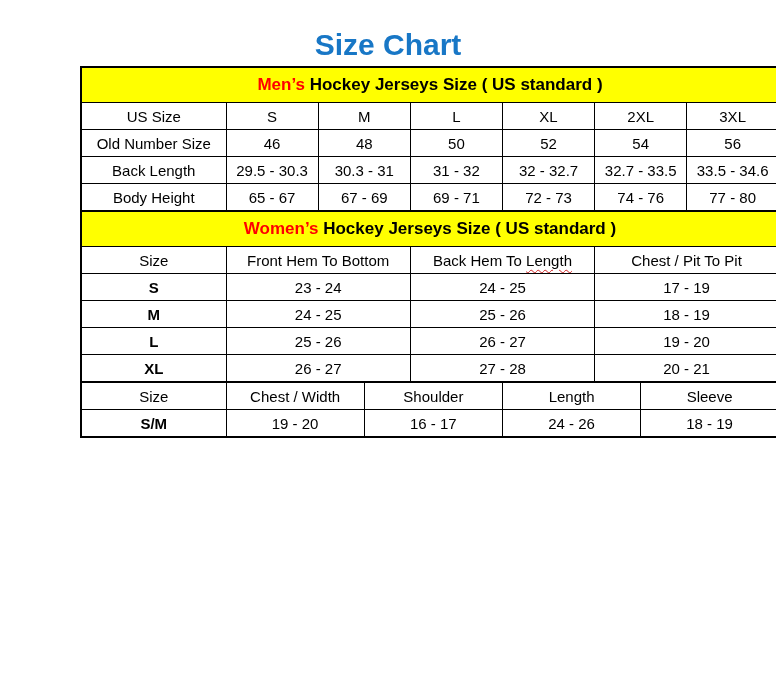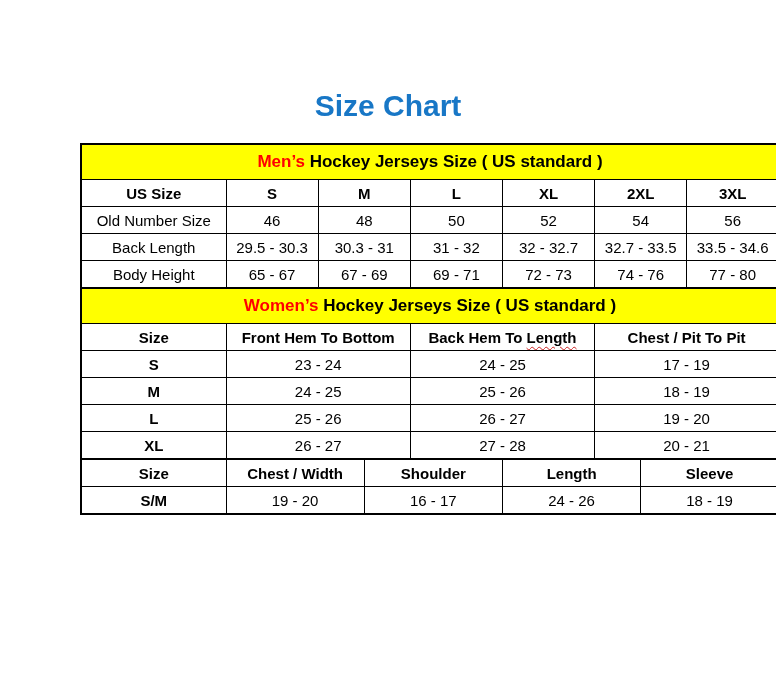--- a/index.html
+++ b/index.html
@@ -8,30 +8,30 @@
     background: #ffffff;
   }
   body {
     width: 776px;
     height: 692px;
     overflow: hidden;
     font-family: "Liberation Sans", "DejaVu Sans", sans-serif;
     color: #000000;
   }
   .title {
-    margin: 89px 0 0 0;
+    margin: 28px 0 0 0;
     text-align: center;
     font-size: 30px;
     font-weight: bold;
     color: #1877C6;
     letter-spacing: 0px;
   }
   .tables-wrap {
     width: 616px;
-    margin: 20px auto 0 auto;
+    margin: 4px auto 0 auto;
   }
   table.size-table {
     width: 700px;
     table-layout: fixed;
     border-collapse: collapse;
     border: 2.5px solid #000000;
   }
   .tables-wrap table.size-table + table.size-table {
     margin-top: -2px;
   }
@@ -48,21 +48,21 @@
   tr.band-row td {
     background: #FFFF00;
     height: 34px;
     font-size: 17px;
     font-weight: bold;
   }
   tr.band-row .band-red {
     color: #FF0000;
   }
   tr.head-row th {
-    font-weight: bold;
+    font-weight: normal;
   }
   td.row-label-bold {
     font-weight: bold;
   }
   .squiggle {
     text-decoration-line: underline;
     text-decoration-style: wavy;
     text-decoration-color: #CC2222;
     text-decoration-thickness: 1px;
     text-underline-offset: 3px;

